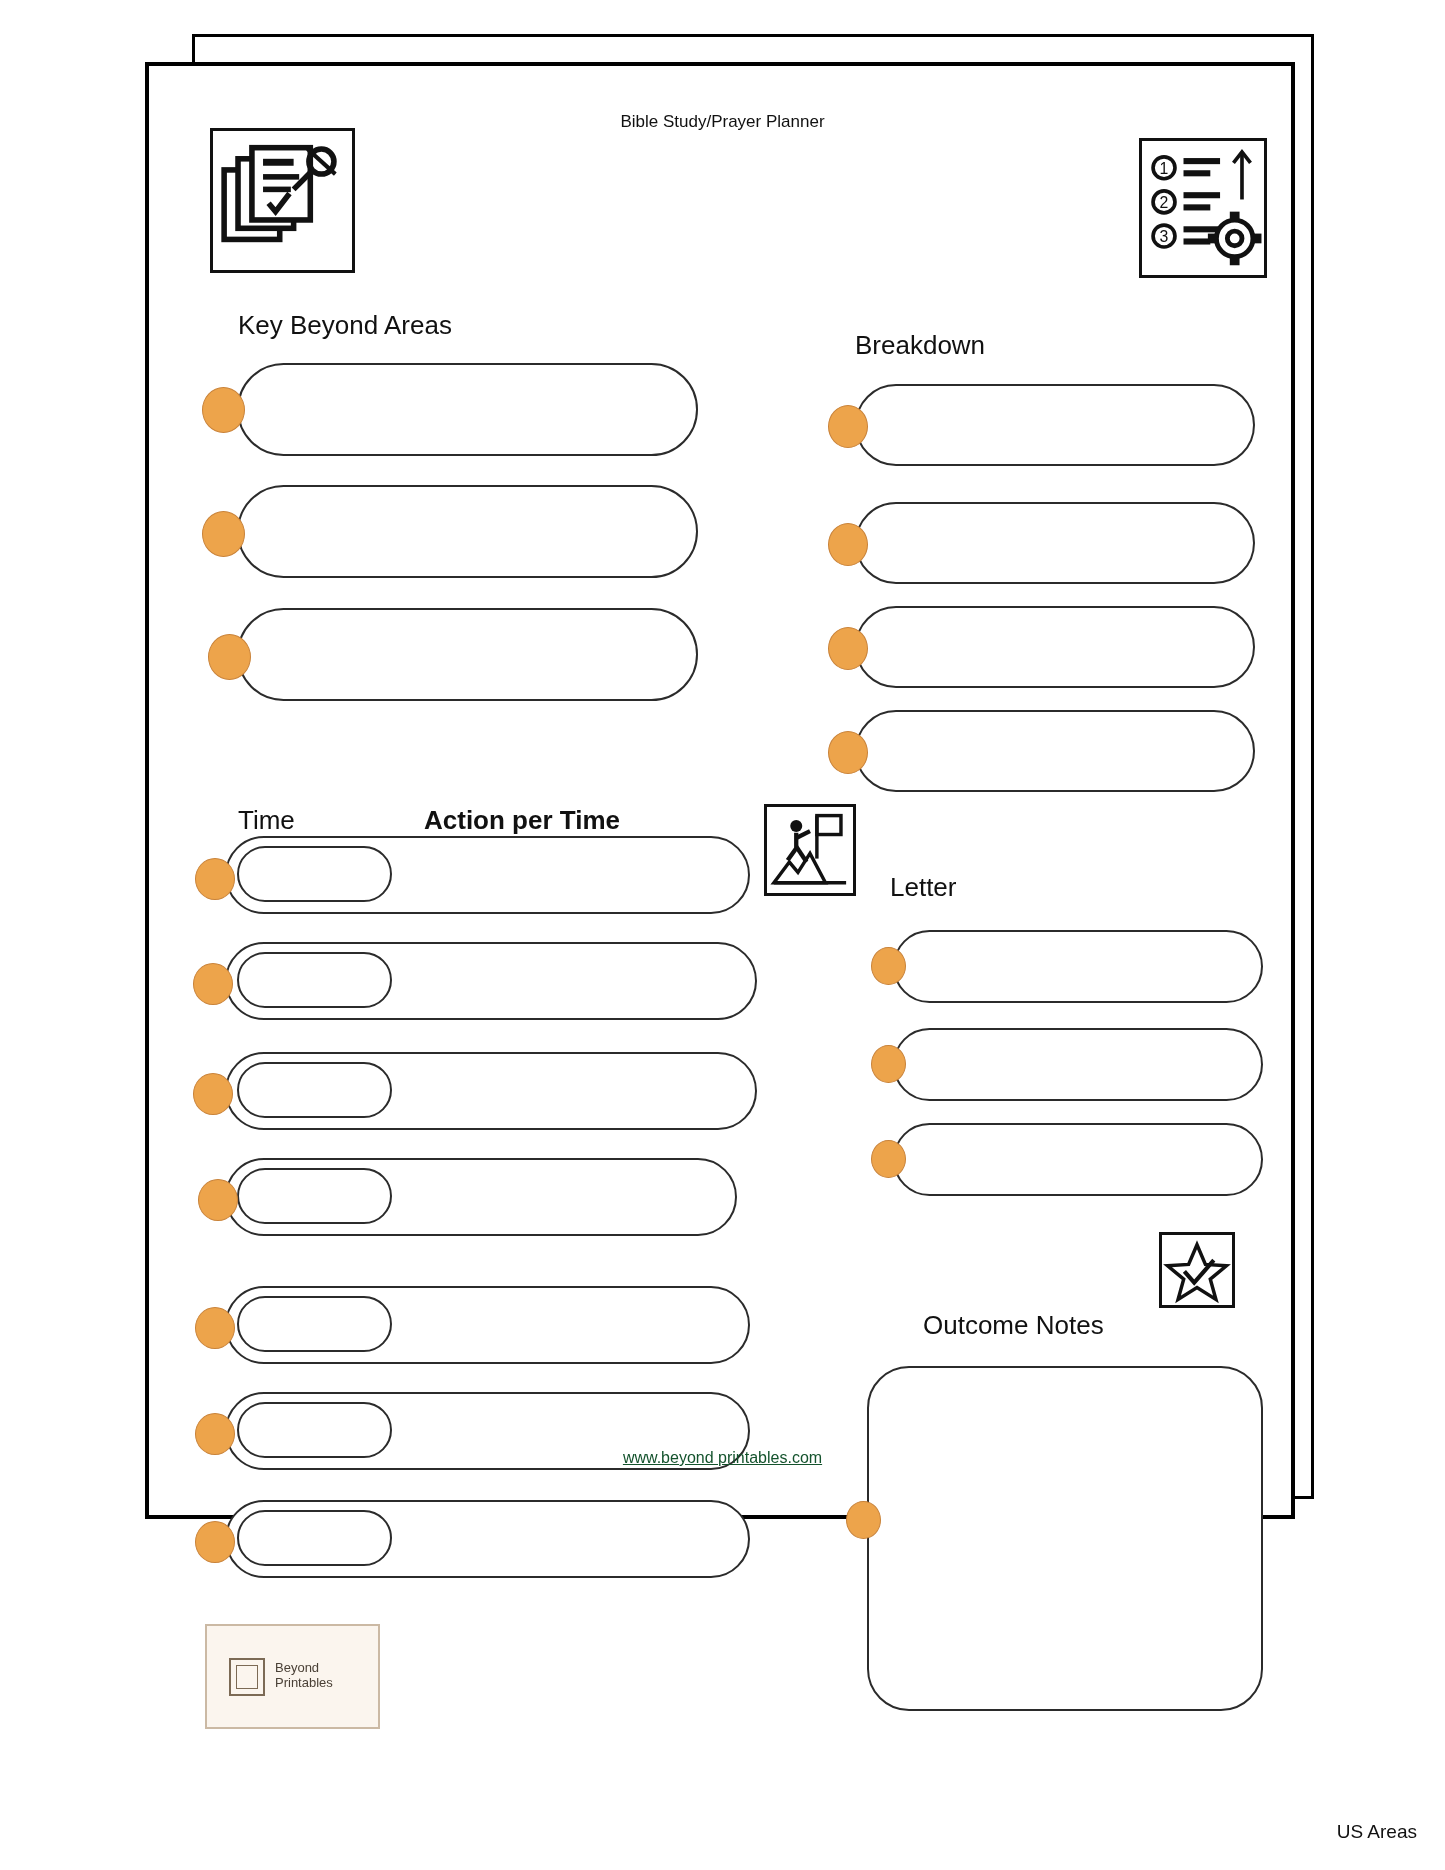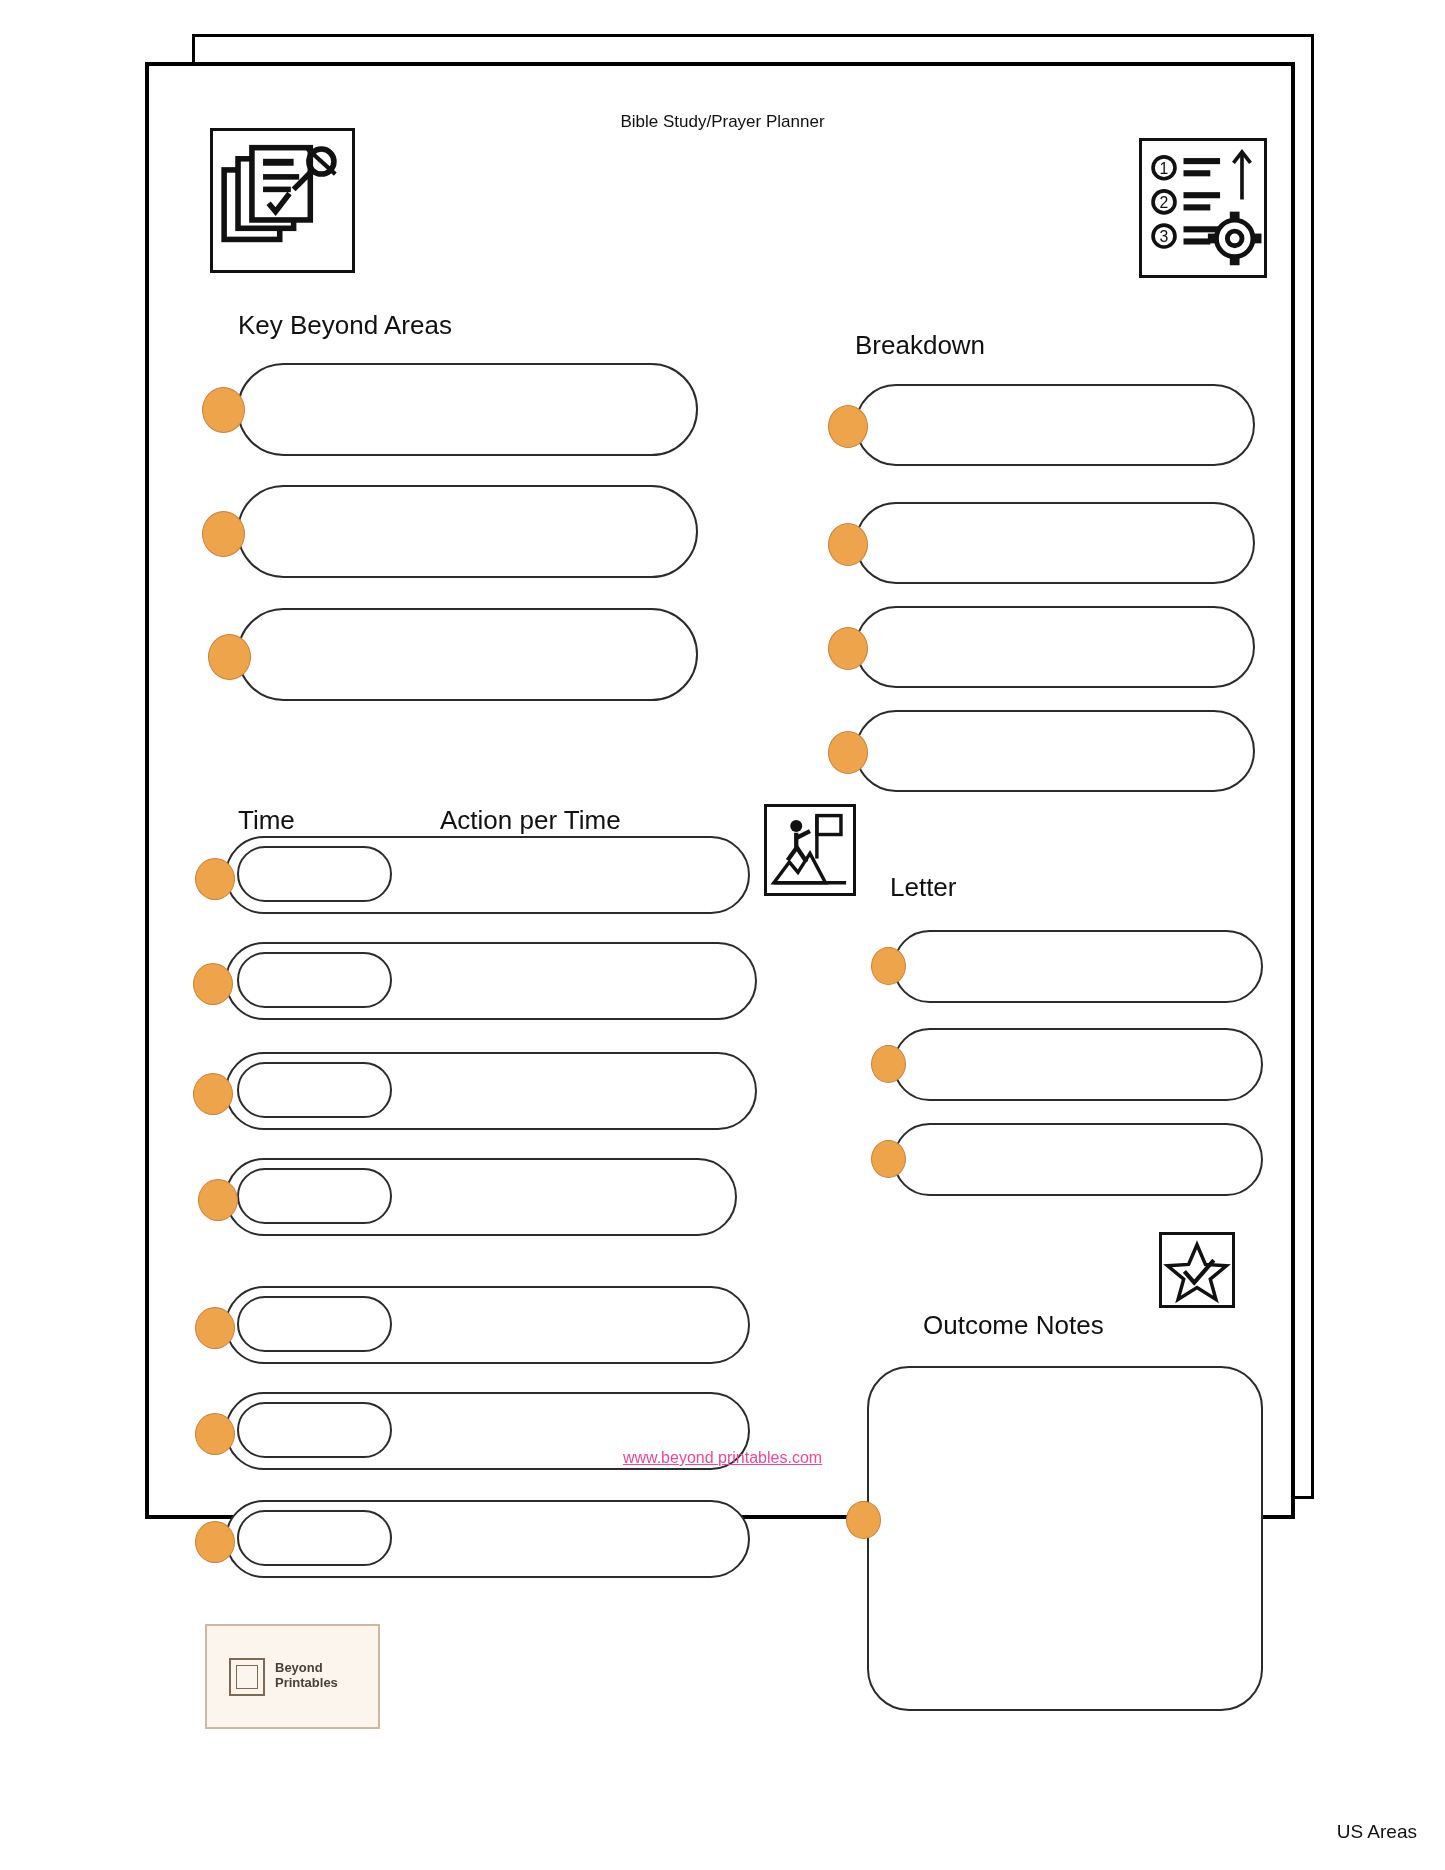--- a/index.html
+++ b/index.html
@@ -85,21 +85,21 @@
   }
 
   
   .footer-link {
     position: absolute;
     left: 0;
     top: 1449px;
     width: 1445px;
     text-align: center;
     font-size: 16px;
-    color: #ec4899;
+    color: #14532d;
     text-decoration: underline;
   }
   .paper-size {
     position: absolute;
     right: 28px;
     top: 1821px;
     font-size: 19px;
     color: #111;
   }
 
@@ -132,21 +132,21 @@
     bottom: 5px;
     border: 1.5px solid #7c6a55;
   }
   .brand-text {
     position: absolute;
     left: 68px;
     top: 34px;
     font-size: 13px;
     line-height: 15px;
     color: #4a4036;
-    font-weight: bold;
+    font-weight: normal;
   }
 </style>
 </head>
 <body>
 
 <div class="sheet-back"></div>
 <div class="sheet-front"></div>
 
 <div class="title">Bible Study/Prayer Planner</div>
 
@@ -209,21 +209,21 @@
 <div class="pill" style="left:855px; top:502px; width:400px; height:82px; border-radius:41px;"></div>
 <div class="dot" style="left:828px; top:523px; width:38px; height:41px;"></div>
 
 <div class="pill" style="left:855px; top:606px; width:400px; height:82px; border-radius:41px;"></div>
 <div class="dot" style="left:828px; top:627px; width:38px; height:41px;"></div>
 
 <div class="pill" style="left:855px; top:710px; width:400px; height:82px; border-radius:41px;"></div>
 <div class="dot" style="left:828px; top:731px; width:38px; height:41px;"></div>
 
 <div class="heading" style="left:238px; top:805px;">Time</div>
-<div class="heading" style="left:440px; top:805px;">Action per Time</div>
+<div class="heading" style="left:424px; top:805px;font-weight:bold;">Action per Time</div>
 
 <div class="icon-box" style="left:764px; top:804px; width:92px; height:92px;">
   <svg width="86" height="86" viewBox="0 0 100 100" style="display:block;">
     <rect x="58" y="10" width="28" height="22" fill="none" stroke="#111" stroke-width="4"></rect>
     <line x1="58" y1="10" x2="58" y2="60" stroke="#111" stroke-width="4"></line>
     <circle cx="34" cy="22" r="7" fill="#111"></circle>
     <path d="M34 30 l0 18 l-10 14" fill="none" stroke="#111" stroke-width="5"></path>
     <path d="M34 36 l16 -8" fill="none" stroke="#111" stroke-width="5"></path>
     <path d="M34 46 l12 18" fill="none" stroke="#111" stroke-width="5"></path>
     <path d="M8 88 l18 -24 l10 12 l14 -22 l18 34 z" fill="none" stroke="#111" stroke-width="4"></path>

